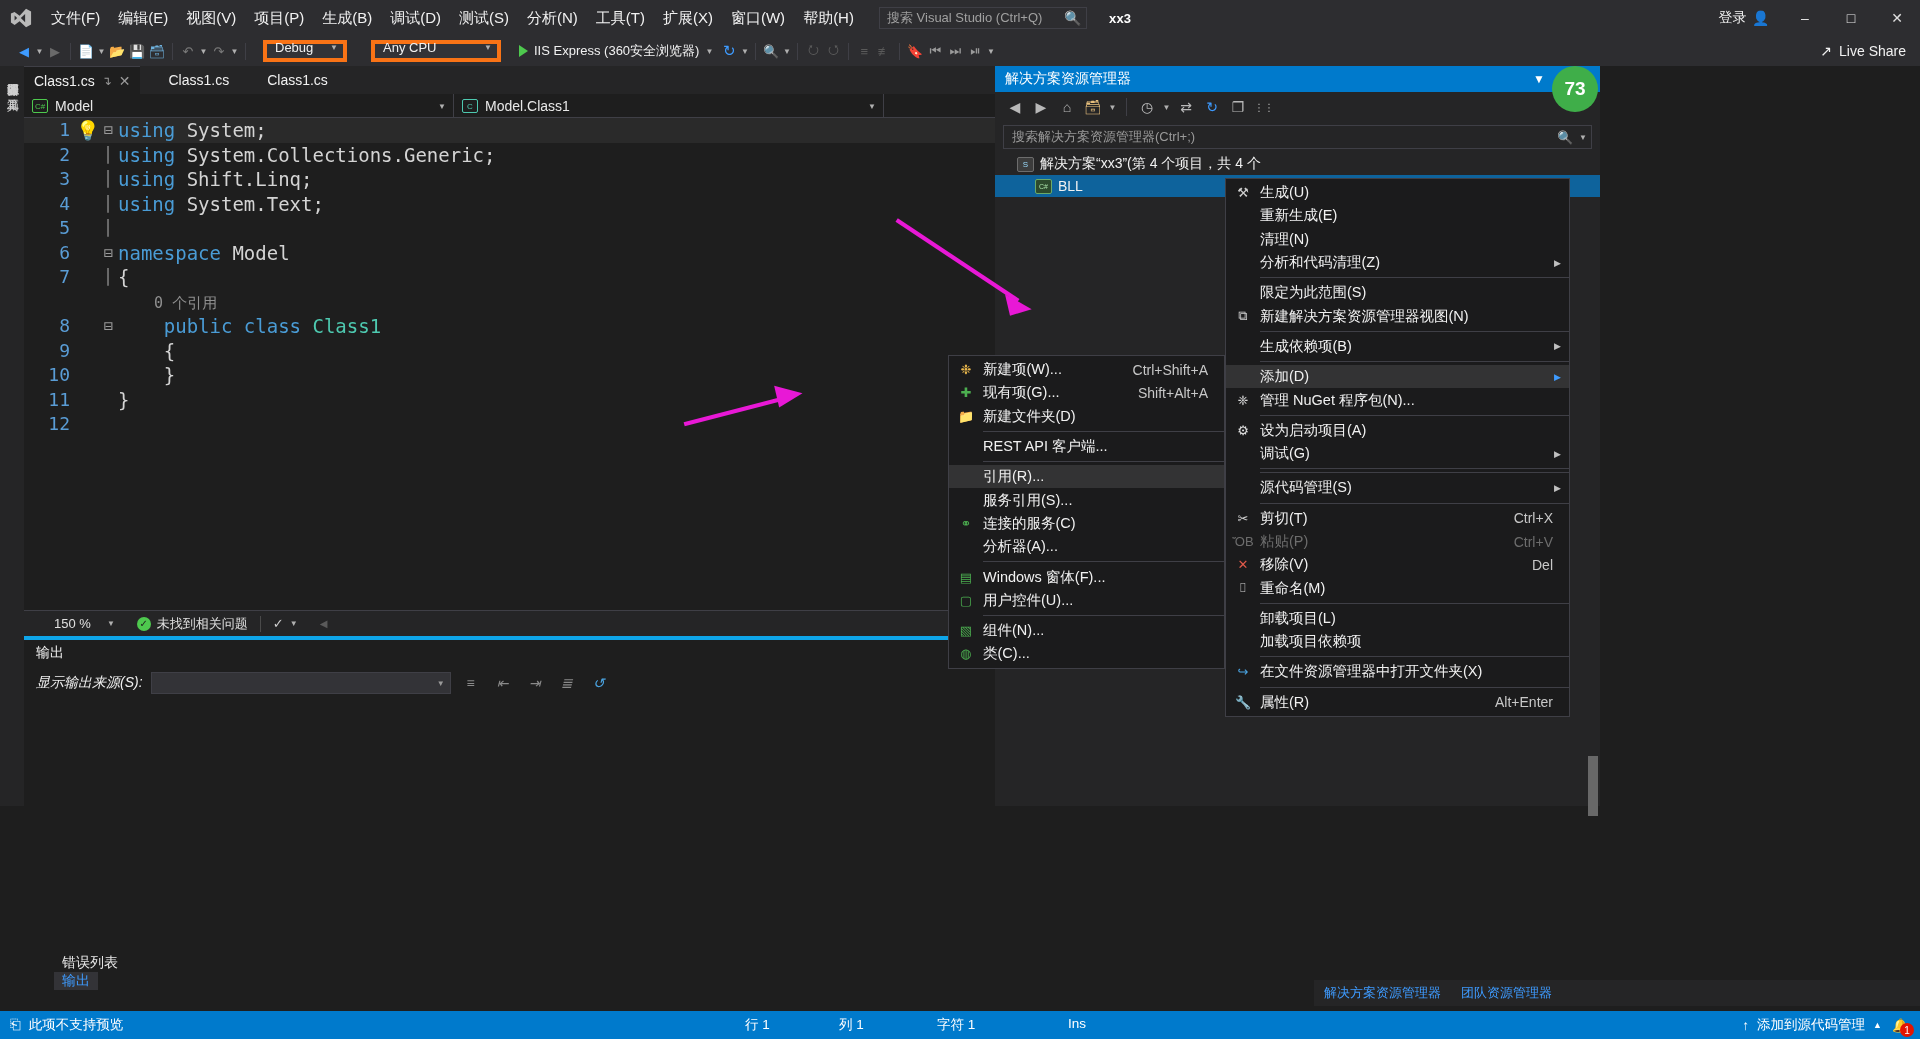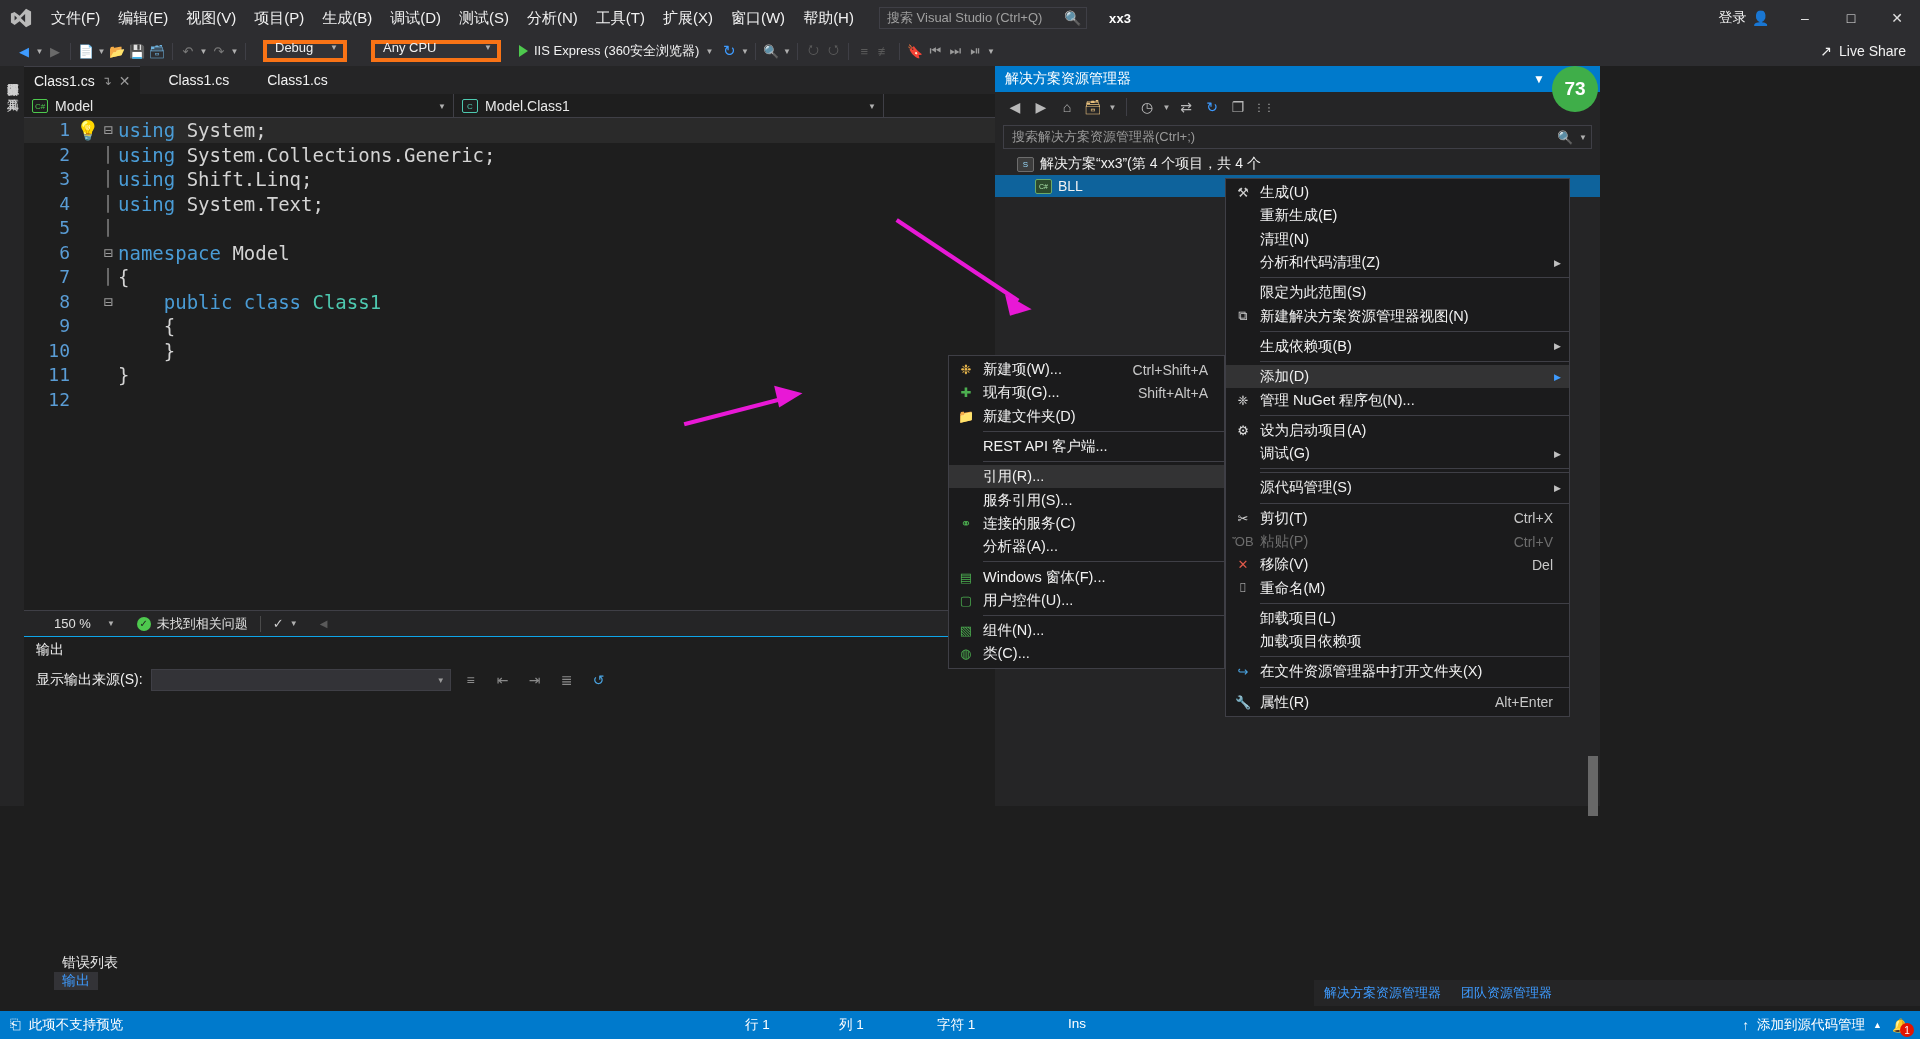--- a/index.html
+++ b/index.html
@@ -100,23 +100,23 @@
   .zoom-combo { display:flex; align-items:center; gap:16px; padding:0 22px 0 30px;justify-content:flex-end; }
   .ok-dot { width:14px;height:14px;border-radius:50%;background:#4ec94e;display:inline-flex;align-items:center;justify-content:center;color:#1e1e1e;font-size:10px;margin-right:6px;}
   .es-sep { width:1px; height:16px; background:#4a4a4a; margin:0 12px; }
 
   
   .vscroll { position:absolute; right:0; top:52px; width:16px; bottom:26px; background:#1e1e1e;}
   .vscroll .thumb { position:absolute; top:28px; left:3px; width:10px; height:42px; background:#686868;}
   .vscroll .marker { position:absolute; left:2px; top:6px; width:12px;height:12px;color:#cfcfcf;font-size:10px;text-align:center;}
 
   
-  .outpanel { position:absolute; left:24px; top:636px; width:1290px; height:348px; background:#1e1e1e; border-top:1px solid #0ea5e9;}
+  .outpanel { position:absolute; left:24px; top:636px; width:1290px; height:348px; background:#1e1e1e; border-top:4px solid #0ea5e9;}
   .out-title { height:26px; display:flex; align-items:center; padding:0 0 0 12px; font-size:14px; color:#f1f1f1; }
-  .out-toolbar { height:34px; display:flex; align-items:center; padding-left:12px; gap:8px;}
+  .out-toolbar { height:34px; display:flex; align-items:center; padding-left:12px; gap:8px;font-style:italic;}
   .out-label { font-size:14px; color:#f1f1f1; }
   .out-combo { width:300px; height:22px; background:#333337; border:1px solid #3f3f46; display:flex; align-items:center; justify-content:flex-end; padding-right:5px;}
   .out-combo .cc { color:#9a9a9a; font-size:8px;}
   .out-ic { width:24px;height:24px;display:flex;align-items:center;justify-content:center;color:#8a8a8a;font-size:14px;}
   .out-body { position:absolute; left:0; right:0; top:60px; bottom:32px; background:#1e1e1e; }
   .out-tabs { position:absolute; left:0; bottom:0; height:30px; display:flex; align-items:flex-start; padding-left:30px; gap:0;flex-direction:column;}
   .otab { height:24px; padding:0 8px; display:flex; align-items:center; font-size:14px; color:#e8e8e8;}
   .otab.active { background:#333337; color:#3e9bff; }
 
   
@@ -321,20 +321,21 @@
 
     <div class="codearea">
       <div class="code" id="codelines">
           <div class="cline hl-line"><span class="gut">1</span><span class="bulb">💡</span><span class="fold">⊟</span><span><span class="kw">using </span><span class="ctext">System;</span></span></div>
           <div class="cline"><span class="gut">2</span><span class="bulb"></span><span class="fold">│</span><span><span class="kw">using </span><span class="ctext">System.Collections.Generic;</span></span></div>
           <div class="cline"><span class="gut">3</span><span class="bulb"></span><span class="fold">│</span><span><span class="kw">using </span><span class="ctext">Shift.Linq;</span></span></div>
           <div class="cline"><span class="gut">4</span><span class="bulb"></span><span class="fold">│</span><span><span class="kw">using </span><span class="ctext">System.Text;</span></span></div>
           <div class="cline"><span class="gut">5</span><span class="bulb"></span><span class="fold">│</span><span></span></div>
           <div class="cline"><span class="gut">6</span><span class="bulb"></span><span class="fold">⊟</span><span><span class="kw">namespace </span><span class="ctext">Model</span></span></div>
           <div class="cline"><span class="gut">7</span><span class="bulb"></span><span class="fold">│</span><span><span class="ctext">{</span></span></div>
+          <div class="cline"><span class="gut"></span><span class="bulb"></span><span class="fold"></span><span><span class="ref">    0 个引用</span></span></div>
           <div class="cline"><span class="gut">8</span><span class="bulb"></span><span class="fold">⊟</span><span><span class="kw">    public class </span><span class="ty">Class1</span></span></div>
           <div class="cline"><span class="gut">9</span><span class="bulb"></span><span class="fold"></span><span><span class="ctext">    {</span></span></div>
           <div class="cline"><span class="gut">10</span><span class="bulb"></span><span class="fold"></span><span><span class="ctext">    }</span></span></div>
           <div class="cline"><span class="gut">11</span><span class="bulb"></span><span class="fold"></span><span><span class="ctext">}</span></span></div>
           <div class="cline"><span class="gut">12</span><span class="bulb"></span><span class="fold"></span><span></span></div>
         </div>
       <div class="vscroll">
         <div class="marker">▲</div>
         <div class="thumb"></div>
       </div>

